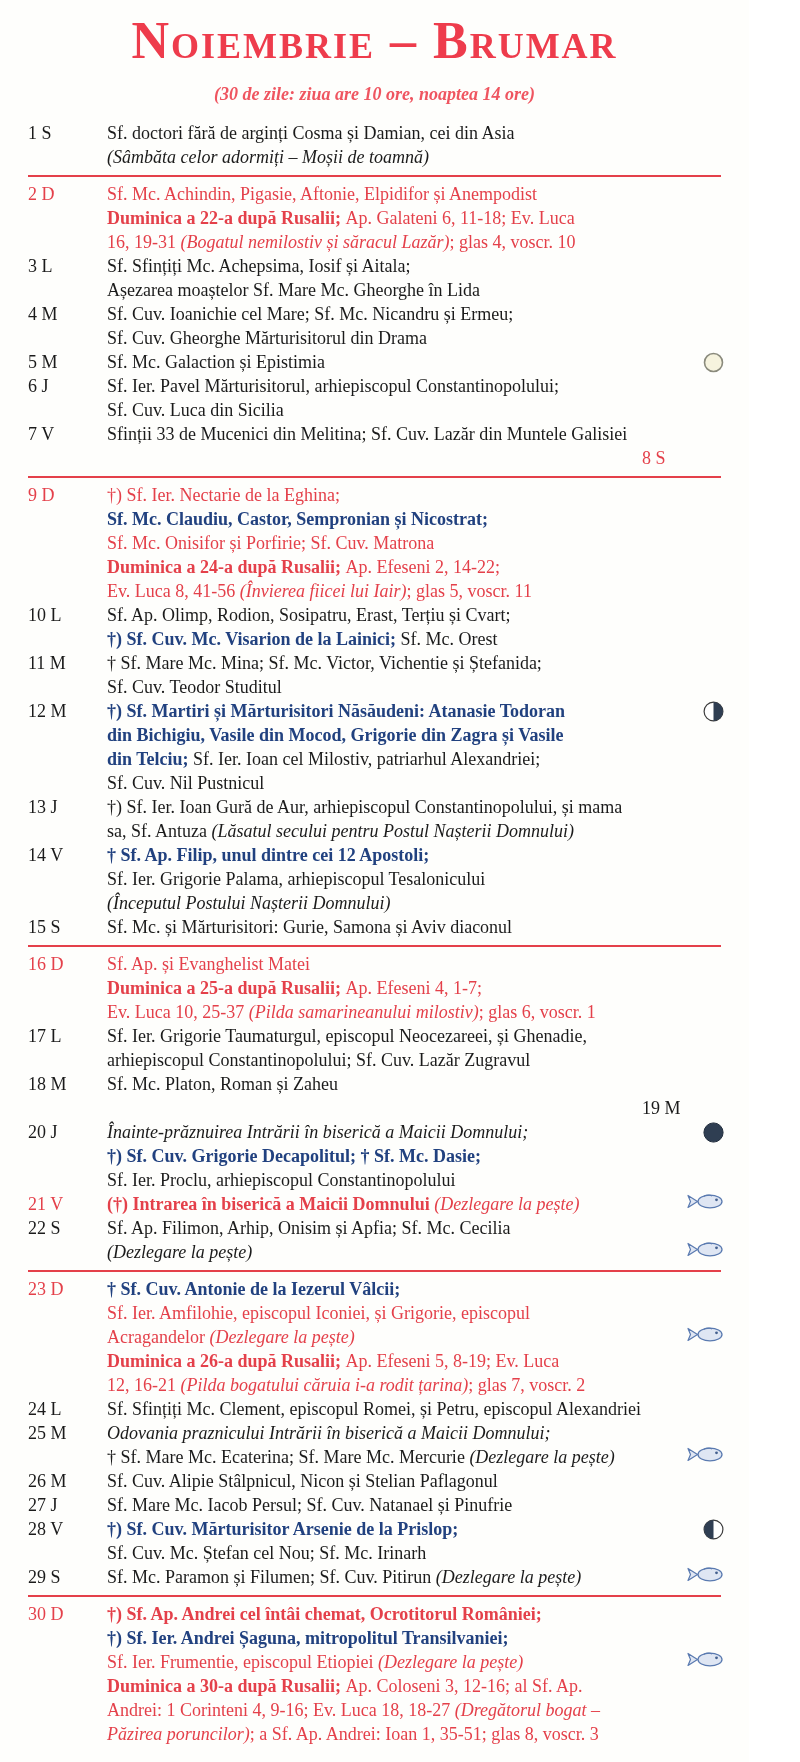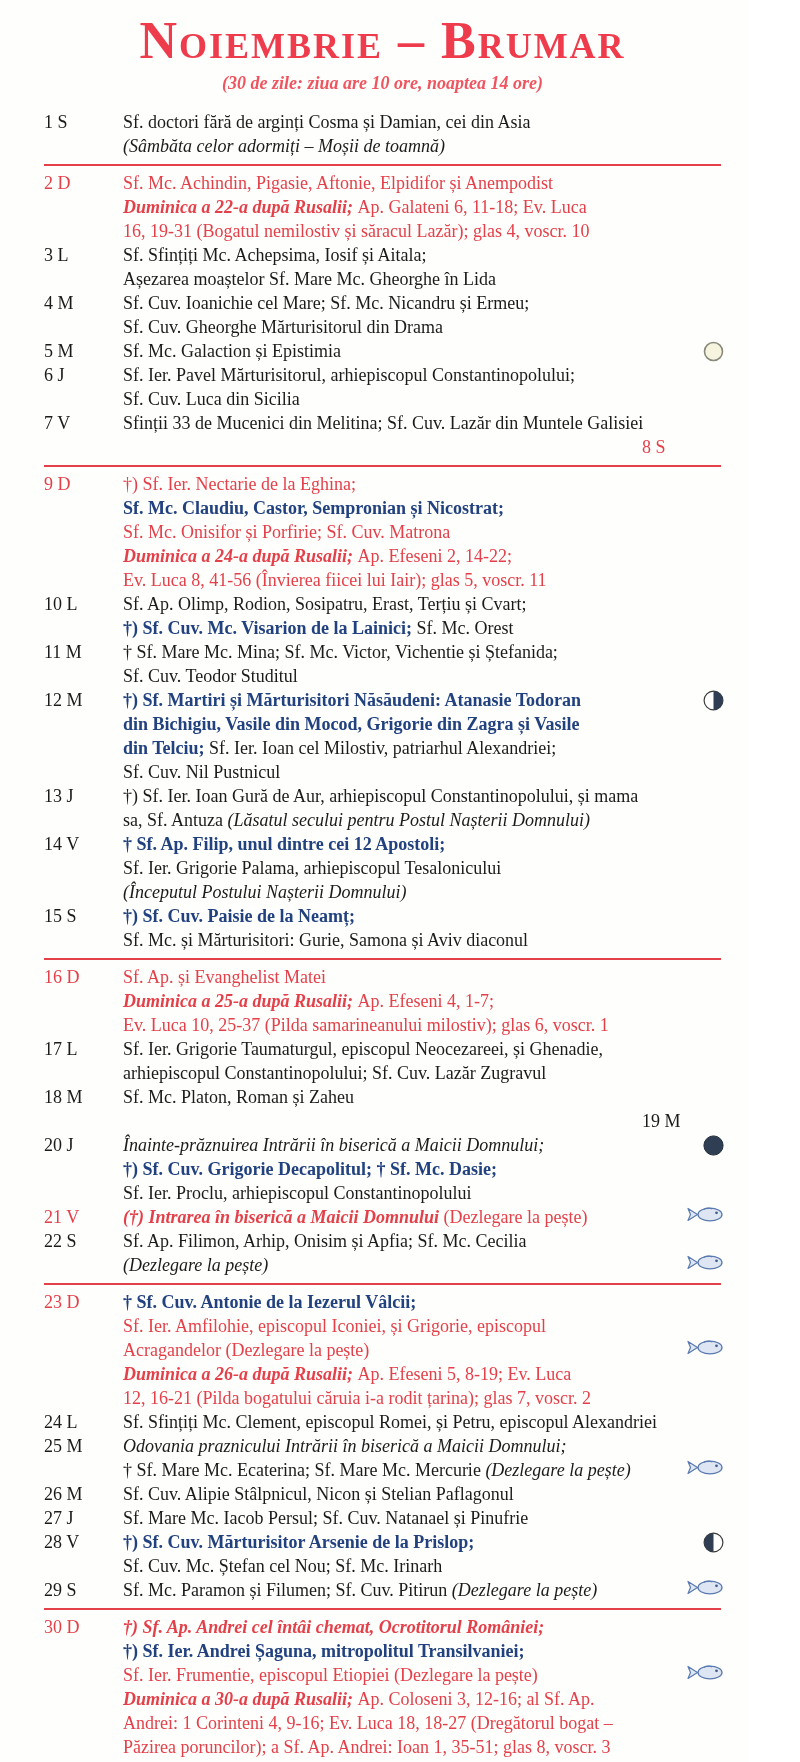--- a/index.html
+++ b/index.html
@@ -8,48 +8,48 @@
     --blue:#21417f;
     --ink:#1b1b1b;
     --moon-dark:#2f3e52;
     --fish-stroke:#5a7ab0;
     --fish-fill:#dfe6f3;
   }
   html,body{margin:0;padding:0;background:#ffffff;}
   body{font-family:"Liberation Serif", serif; color:var(--ink);}
   .page{
     width:749px; height:1762px; box-sizing:border-box;
-    padding:10px 28px 12px 44px; background:#fefefc; overflow:hidden;
+    padding:10px 28px 12px 28px; background:#fefefc; overflow:hidden;
   }
   .title{
     text-align:center; color:var(--red-bright); font-weight:bold;
     font-variant:small-caps; font-size:52px; line-height:1.05;
     letter-spacing:2px; margin-top:4px;
   }
   .subtitle{
     text-align:center; color:#ef5560; font-style:italic; font-weight:bold;
-    font-size:18px; margin-top:4px; margin-bottom:16px;
+    font-size:18px; margin-top:15px; margin-bottom:16px;
   }
   #calendar{width:100%;}
   .sep{height:2px; background:var(--red); margin:6px 0 5px 0;}
   .day-row{display:flex; align-items:flex-start;justify-content:flex-end;}
   .day-label{
     flex:0 0 79px; width:79px; font-size:18px; line-height:24px;
     white-space:pre; color:var(--ink);
   }
   .day-label.red{color:var(--red);}
   .day-lines{flex:1; min-width:0; position:relative;}
   .line{
     position:relative; font-size:18px; line-height:24px; white-space:nowrap;
   }
   .seg-k{}
   .seg-ki{font-style:italic;}
   .seg-r{color:var(--red);}
-  .seg-rb{color:var(--red); font-weight:bold;font-style:italic;}
-  .seg-ri{color:var(--red); }
+  .seg-rb{color:var(--red); font-weight:bold;}
+  .seg-ri{color:var(--red); font-style:italic;}
   .seg-bb{color:var(--blue); font-weight:bold;}
   .line-icon{
     position:absolute; right:-4px; top:1px; display:inline-block;
   }
   .line-icon svg{display:block;}
 </style>
 </head>
 <body>
 
 <div class="page">
@@ -162,21 +162,20 @@
         <div class="day-label">14 V</div>
         <div class="day-lines">
           <div class="line"><span class="seg-bb">† Sf. Ap. Filip, unul dintre cei 12 Apostoli;</span></div>
           <div class="line"><span class="seg-k">Sf. Ier. Grigorie Palama, arhiepiscopul Tesalonicului</span></div>
           <div class="line"><span class="seg-ki">(Începutul Postului Nașterii Domnului)</span></div>
         </div>
       </div>
       <div class="day-row">
         <div class="day-label">15 S</div>
         <div class="day-lines">
-          <div class="line"><span class="seg-bb">†) Sf. Cuv. Paisie de la Neamț;</span></div>
           <div class="line"><span class="seg-k">Sf. Mc. și Mărturisitori: Gurie, Samona și Aviv diaconul</span></div>
         </div>
       </div>
       <div class="sep"></div>
       <div class="day-row">
         <div class="day-label red">16 D</div>
         <div class="day-lines">
           <div class="line"><span class="seg-r">Sf. Ap. și Evanghelist Matei</span></div>
           <div class="line"><span class="seg-rb">Duminica a 25-a după Rusalii; </span><span class="seg-r">Ap. Efeseni 4, 1-7;</span></div>
           <div class="line"><span class="seg-r">Ev. Luca 10, 25-37 </span><span class="seg-ri">(Pilda samarineanului milostiv)</span><span class="seg-r">; glas 6, voscr. 1</span></div>

